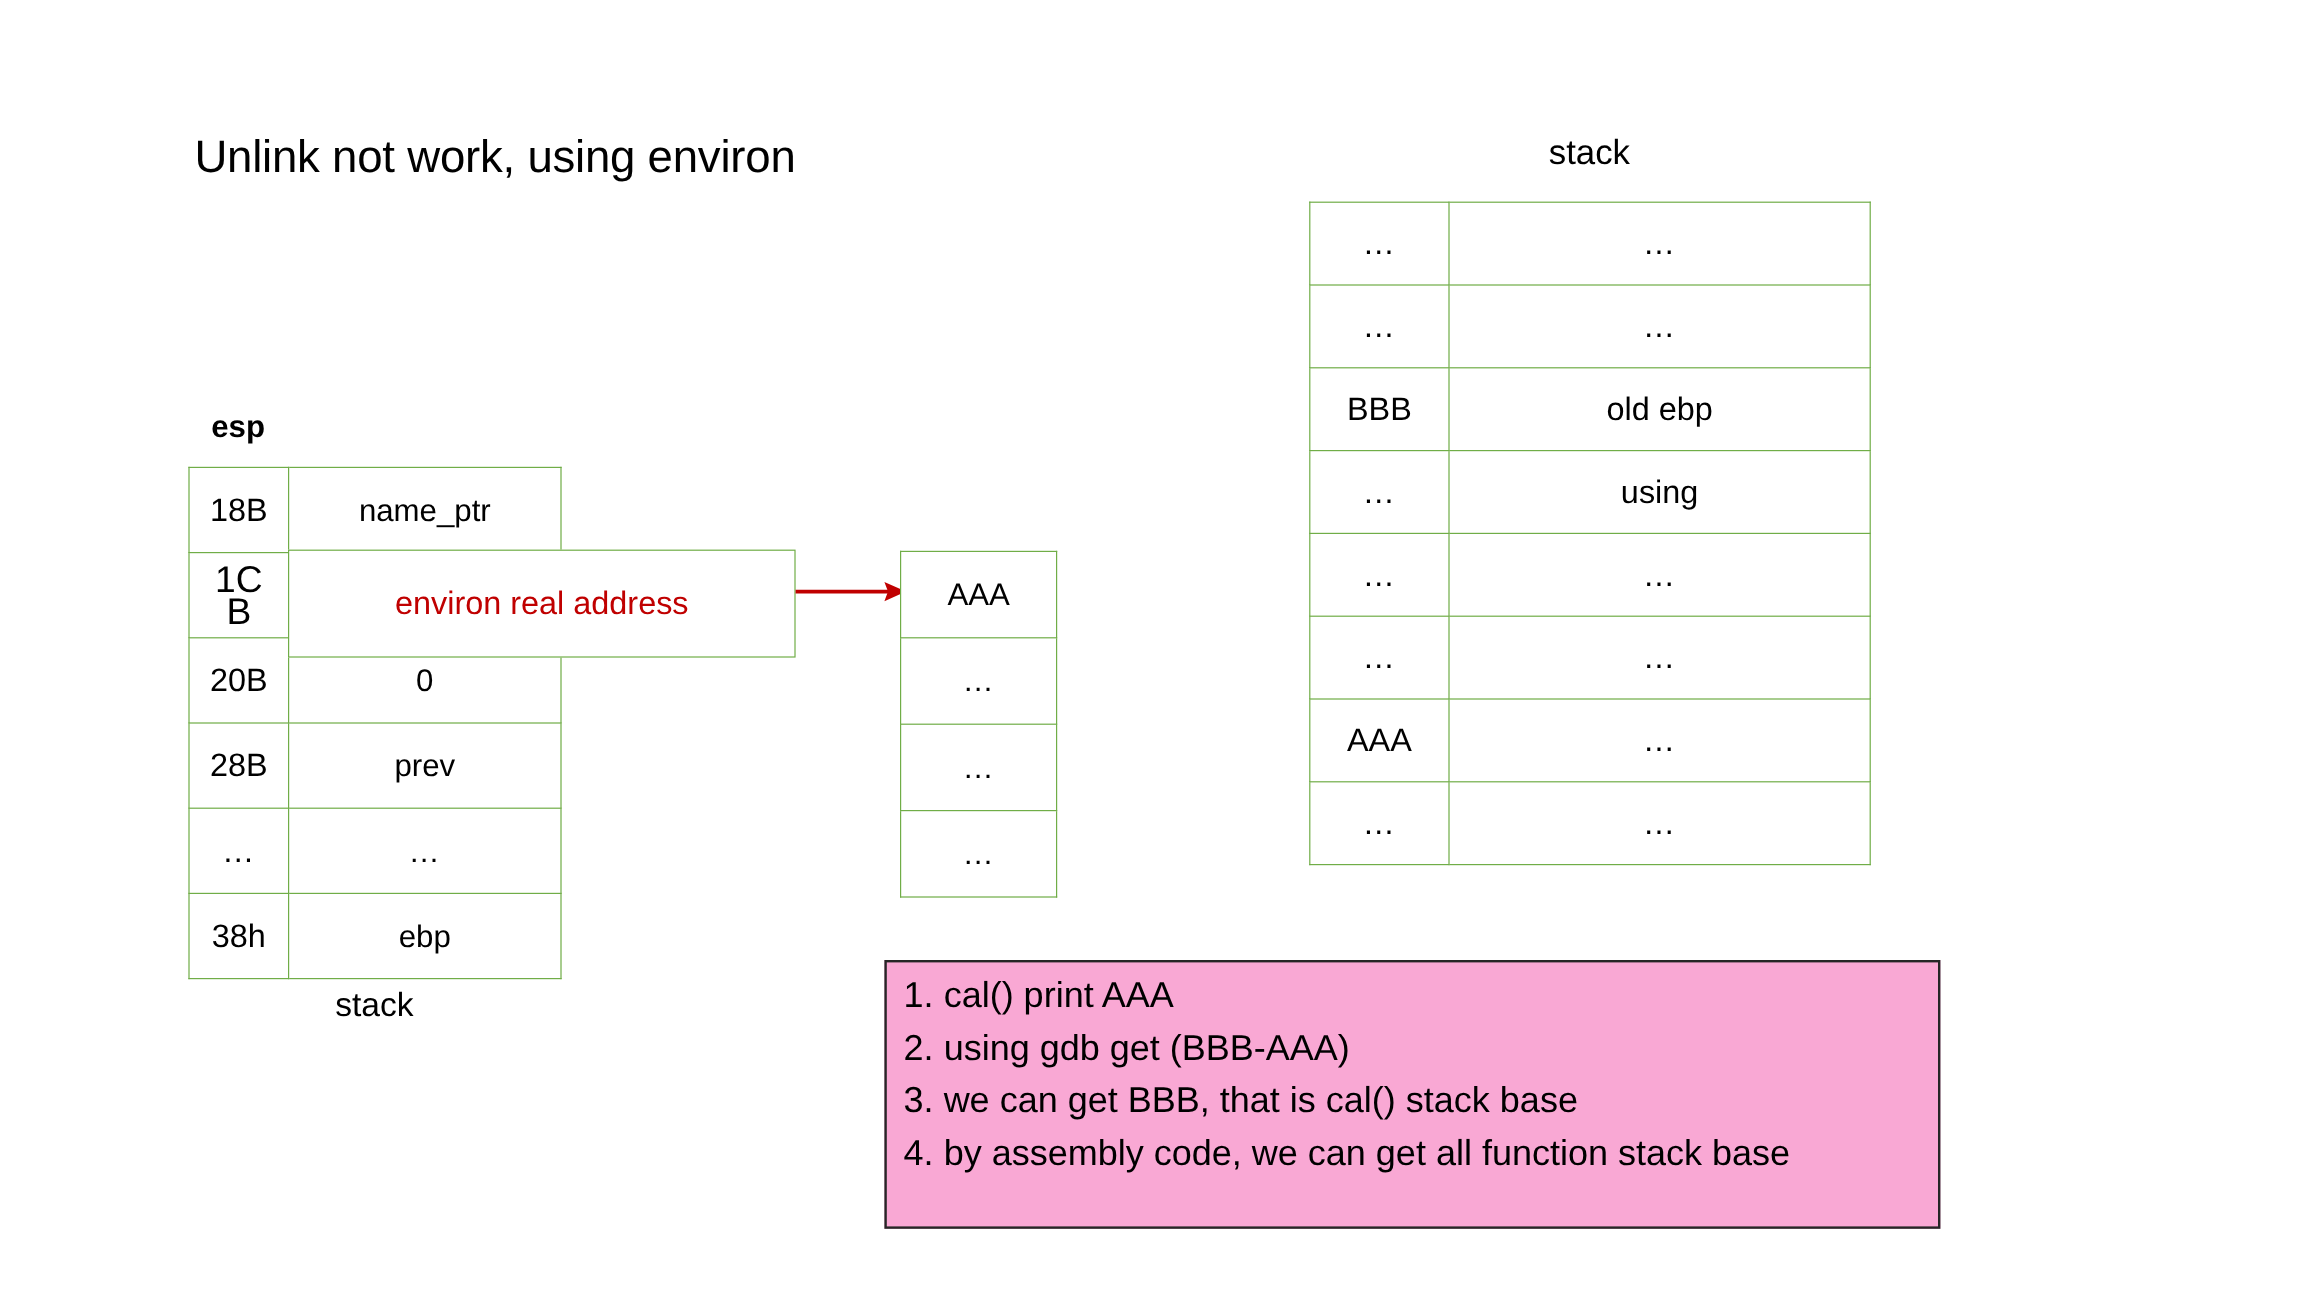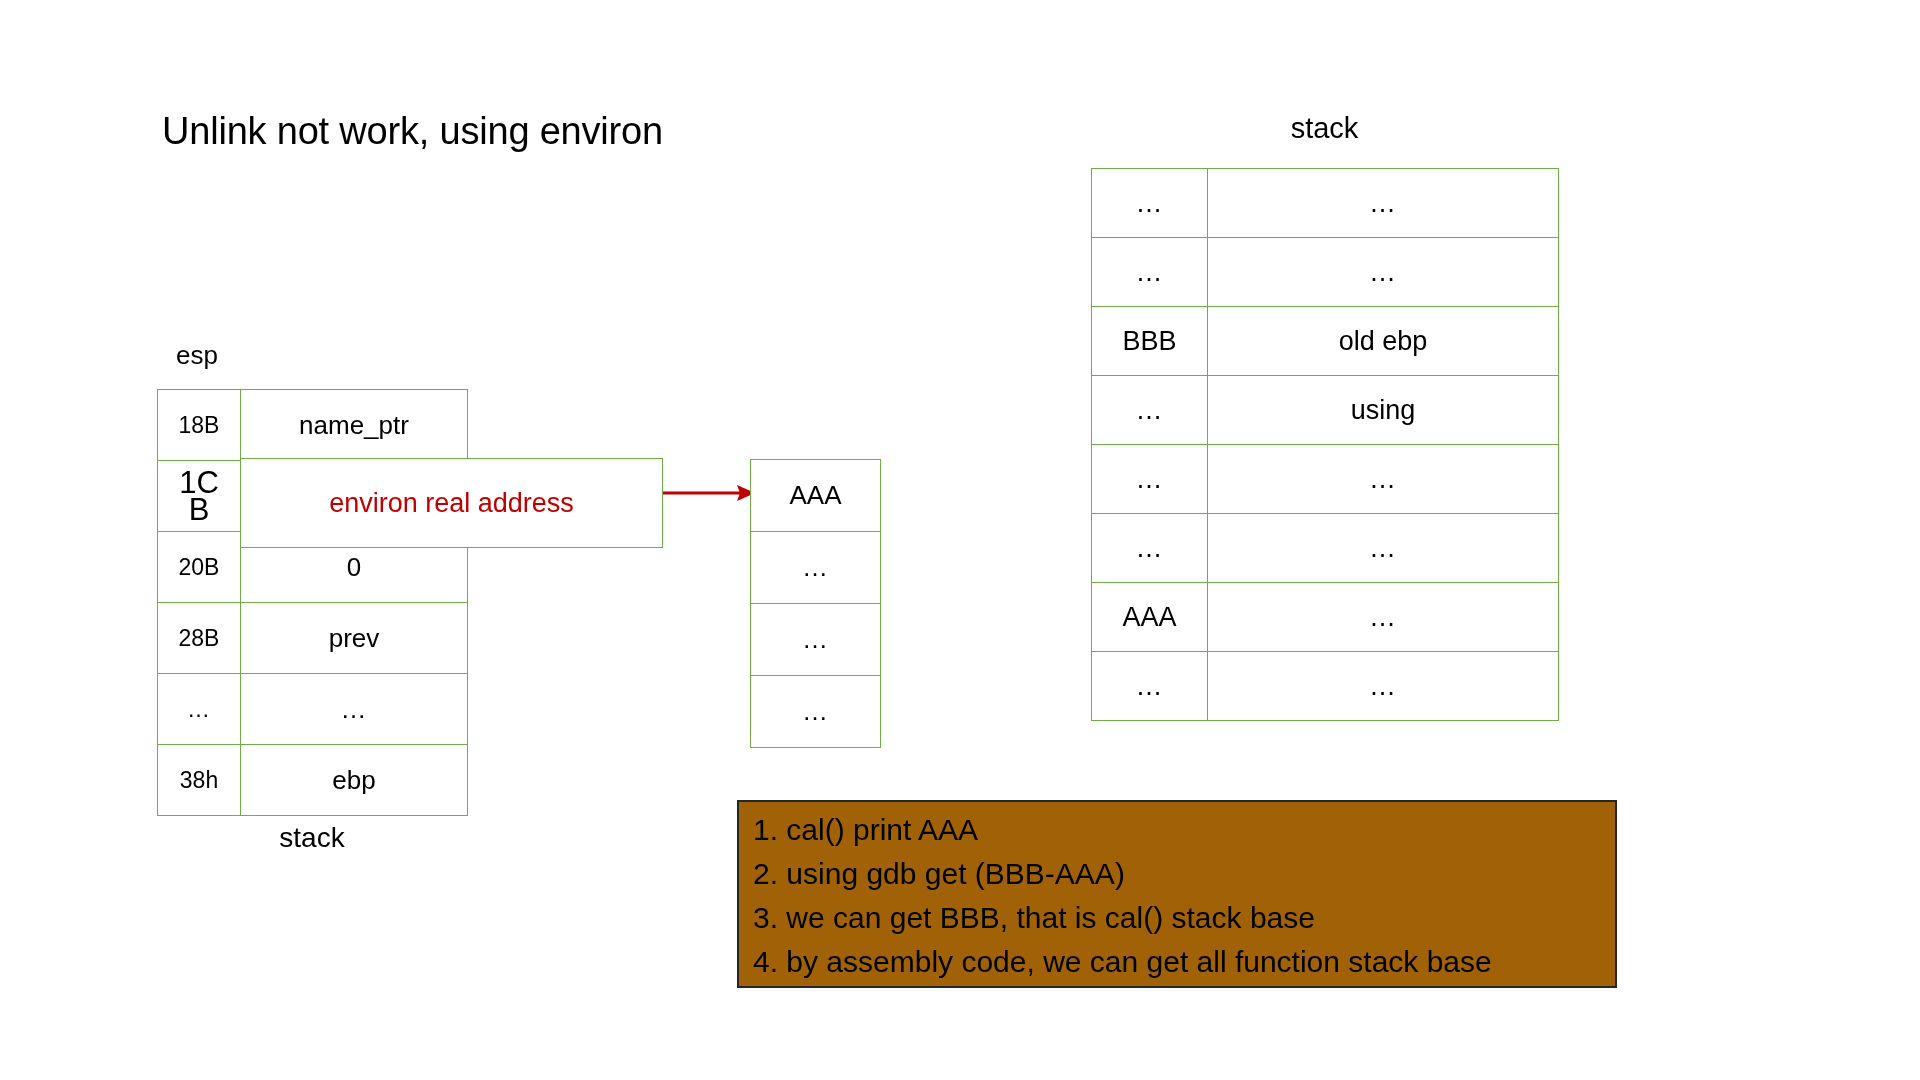--- a/index.html
+++ b/index.html
@@ -37,21 +37,21 @@
   }
   .mem-table td {
     border: 1px solid #70AD47;
     text-align: center;
     vertical-align: middle;
     font-size: 26px;
     color: #000000;
     padding: 0;
     background: #ffffff;
   }
-  .mem-table td.addr { font-size: 23px; }
+  .mem-table td.addr { font-size: 27px; }
   .dots { font-size: 26px; letter-spacing: 1px; }
 
   
   #left-stack-table {
     left: 157px;
     top: 389px;
     width: 310px;
   }
   #left-stack-table col.c-addr { width: 83px; }
   #left-stack-table col.c-val  { width: 227px; }
@@ -82,20 +82,21 @@
     color: #C00000;
     font-size: 27px;
     white-space: nowrap;
   }
 
   #esp-label {
     position: absolute;
     left: 176px;
     top: 340px;
     font-size: 26px;
+    font-weight: bold;
   }
   #left-stack-caption {
     position: absolute;
     left: 157px;
     top: 822px;
     width: 310px;
     text-align: center;
     font-size: 28px;
   }
 
@@ -134,24 +135,24 @@
     height: 50px;
     overflow: visible;
   }
 
   
   #notes-box {
     position: absolute;
     left: 737px;
     top: 800px;
     width: 880px;
-    height: 188px;
+    height: 224px;
     border: 2px solid #262626;
     box-sizing: border-box;
-    background: #a16207;
+    background: #f9a8d4;
     padding: 6px 14px 0 14px;
   }
   #notes-box .note-line {
     font-size: 30px;
     line-height: 44px;
     white-space: nowrap;
     color: #000000;
   }
 </style>
 </head>

